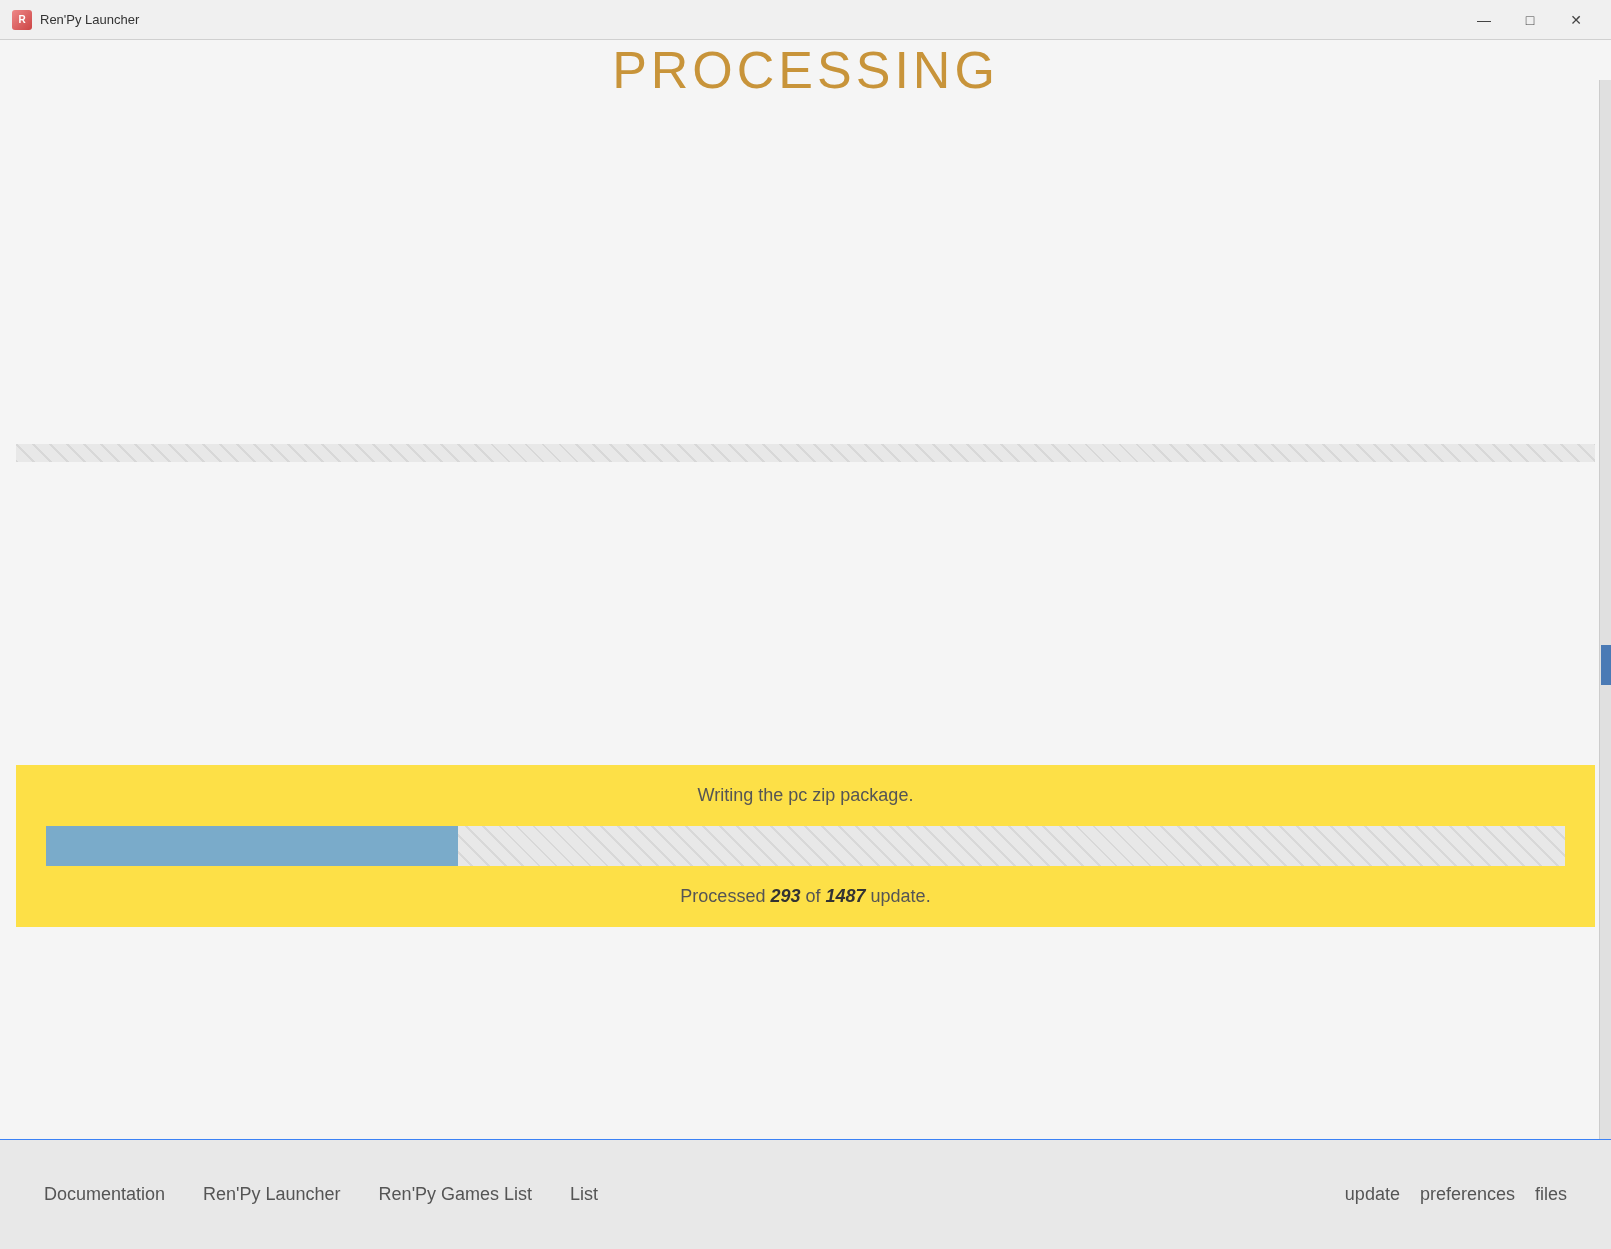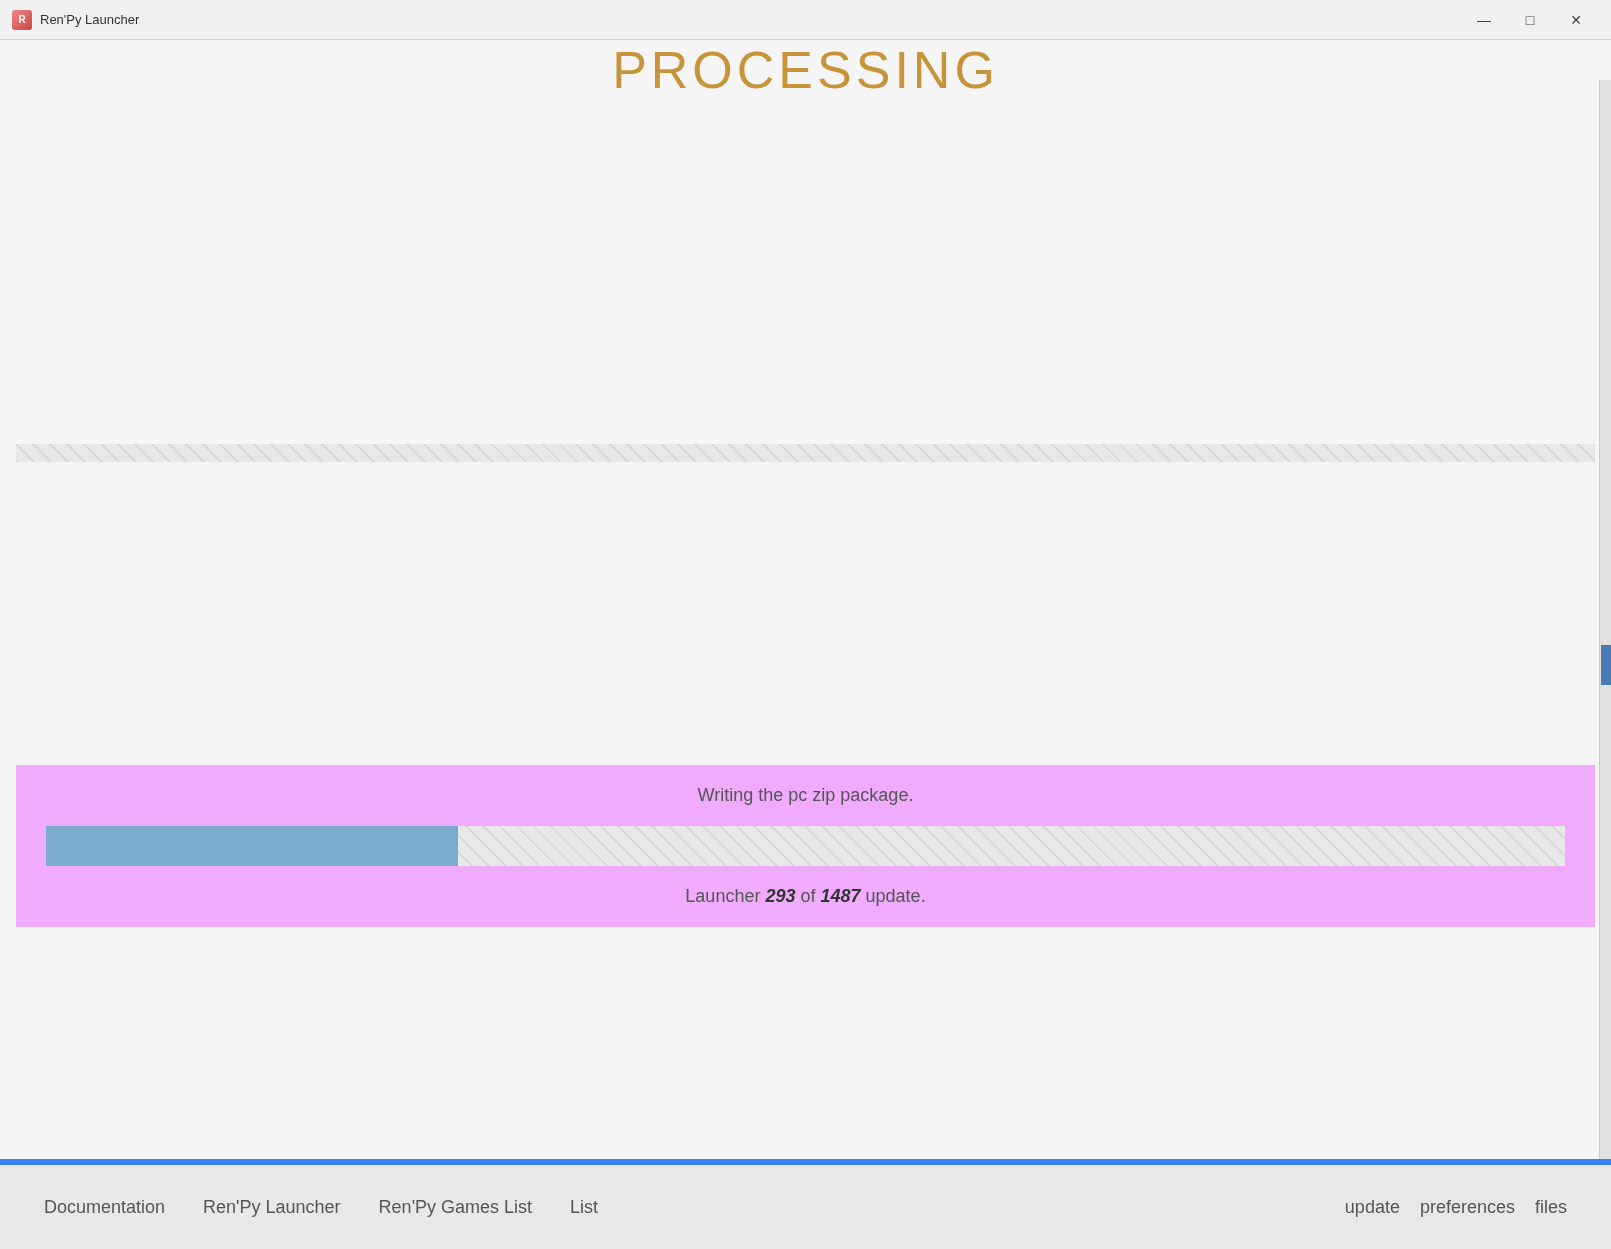--- a/index.html
+++ b/index.html
@@ -108,21 +108,21 @@
         #d8d8d8 0px,
         #d8d8d8 2px,
         #e8e8e8 2px,
         #e8e8e8 12px
       );
       margin: 0;
     }
 
     .progress-section {
       width: 100%;
-      background: #f0abfc;
+      background: #fde047;
       padding: 20px 30px;
     }
 
     .status-text {
       text-align: center;
       font-size: 18px;
       color: #555;
       margin-bottom: 20px;
     }
 
@@ -160,26 +160,26 @@
       color: #333;
       font-style: italic;
     }
 
     
     .bottom-nav {
       position: absolute;
       bottom: 0;
       left: 0;
       right: 0;
-      height: 90px;
+      height: 110px;
       background: #e8e8e8;
       display: flex;
       align-items: center;
       padding: 0 40px;
-      border-top: 6px solid #3b82f6;
+      border-top: 1px solid #3b82f6;
     }
 
     .nav-left {
       display: flex;
       gap: 30px;
       flex: 1;
     }
 
     .nav-right {
       display: flex;
@@ -242,21 +242,21 @@
 
     <div class="progress-section">
 
       <p class="status-text">Writing the pc zip package.</p>
 
       <div class="progress-bar-container">
         <div class="progress-bar-fill" style="width: 27.1%"></div>
       </div>
 
       <p class="processed-text">
-        <span>Launcher</span>
+        <span>Processed</span>
         <span> </span>
         <span class="bold">293</span>
         <span> </span>
         <span>of</span>
         <span> </span>
         <span class="bold">1487</span>
         <span> </span>
         <span>update.</span>
       </p>
     </div>

